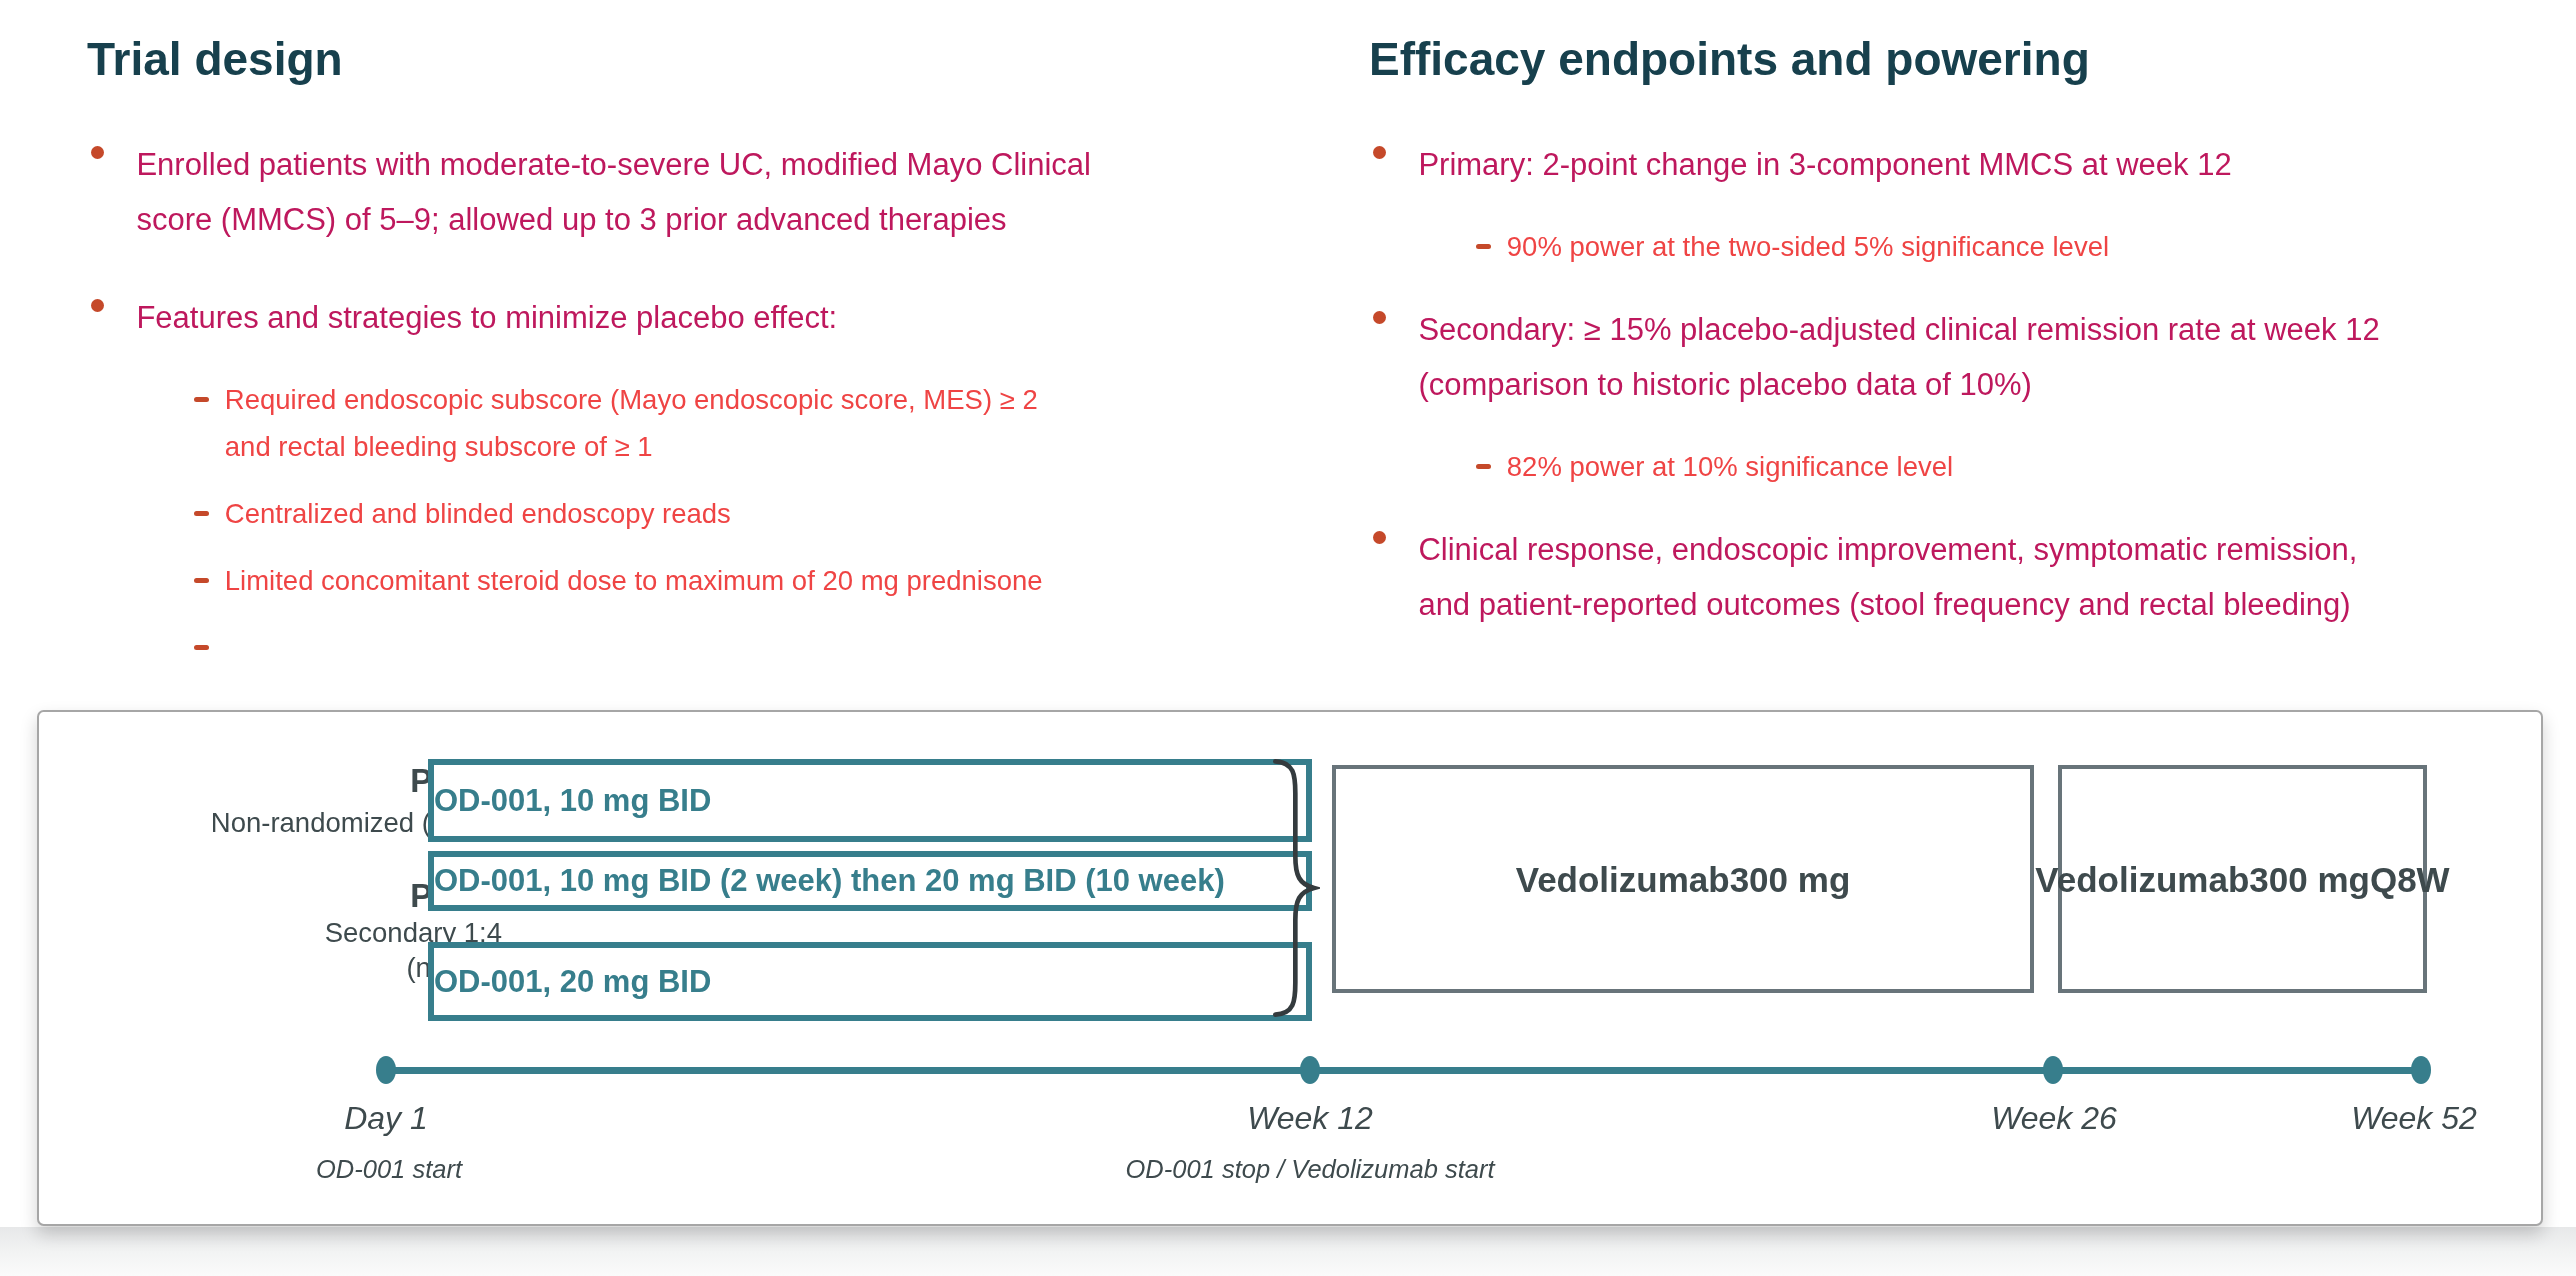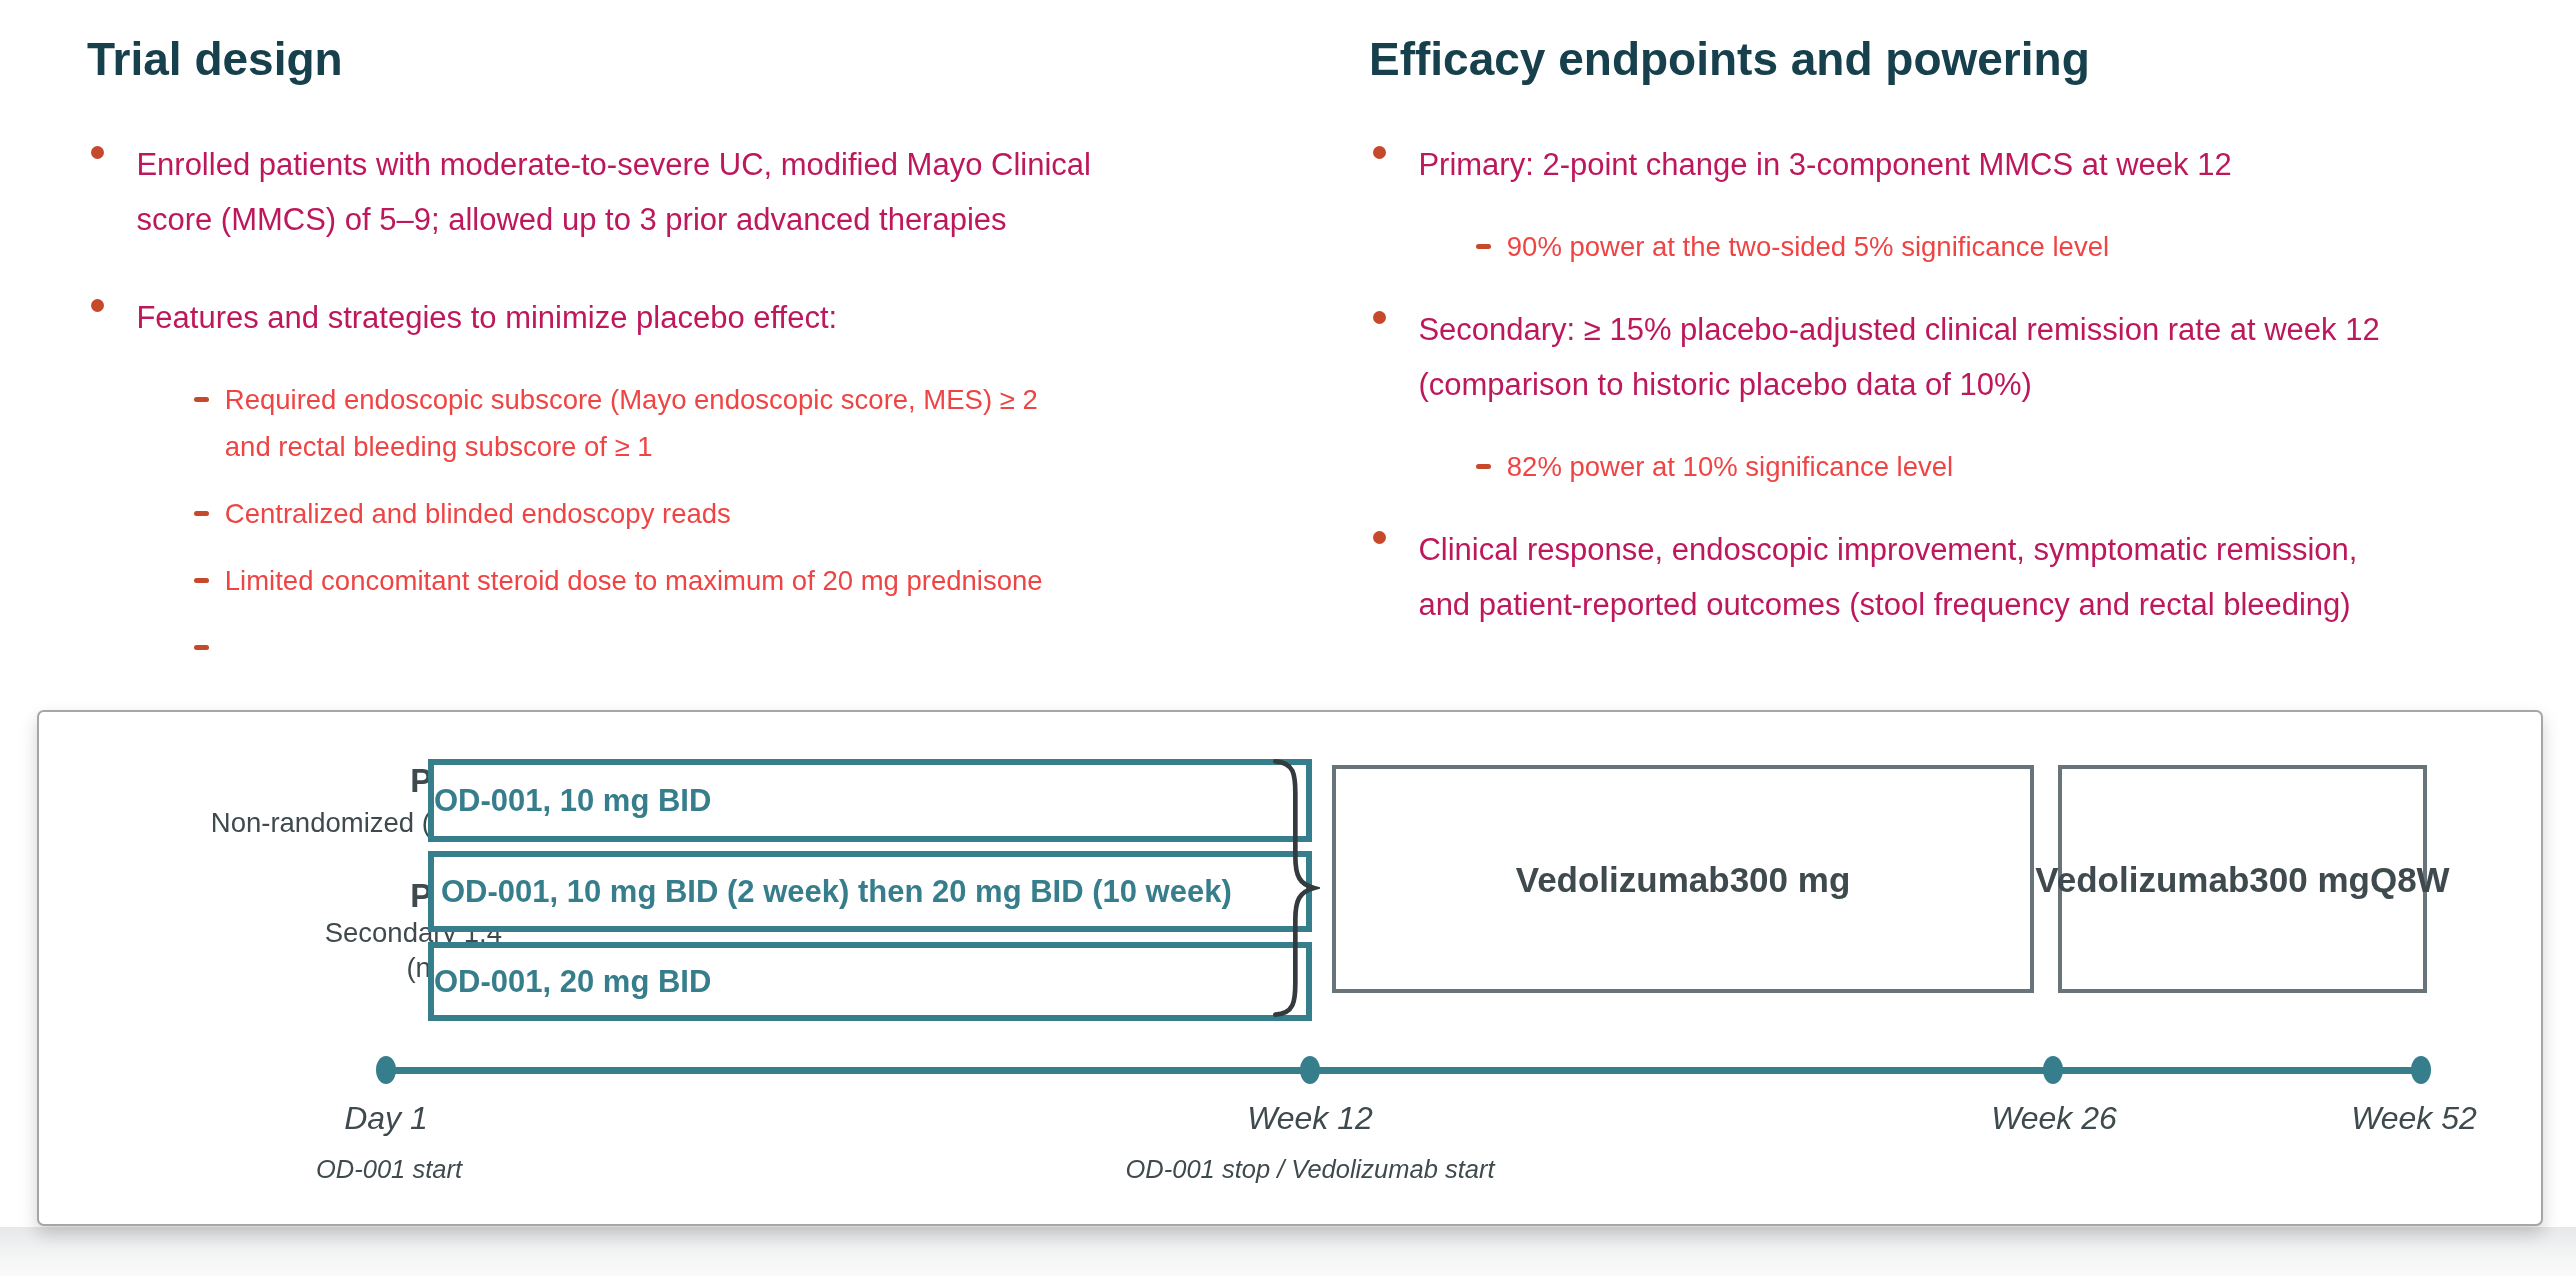--- a/index.html
+++ b/index.html
@@ -32,21 +32,21 @@
   .part-sub{font-size:27.5px;}
   #part1-label{top:50px;}
   #part1-sub{top:95px;}
   #part2-label{top:165px;}
   #part2-sub1{top:205px;}
   #part2-sub2{top:240px;}
 
   .arm-box{position:absolute;left:341px;width:884px;border:6.7px solid #377e8c;background:#ffffff;
     box-sizing:border-box;display:flex;align-items:center;margin-left:48px;}
   #arm1{top:47px;height:83px;}
-  #arm2{top:139px;height:81px;padding-left:7px;}
+  #arm2{top:139px;height:60px;}
   #arm3{top:230px;height:79px;}
   .arm-box span{font-size:31px;font-weight:700;color:#377e8c;white-space:nowrap;}
 
   .brace-svg{position:absolute;left:1231px;top:43px;}
 
   .vedo-box{position:absolute;top:53px;height:228px;border:4px solid #68747a;background:#ffffff;
     box-sizing:border-box;display:flex;align-items:center;justify-content:center;}
   #vedo1{left:1293px;width:702px;}
   #vedo2{left:2019px;width:369px;}
   .vedo-box span{font-size:35px;line-height:75px;font-weight:700;color:#3e4a4d;text-align:center;white-space:nowrap;}

